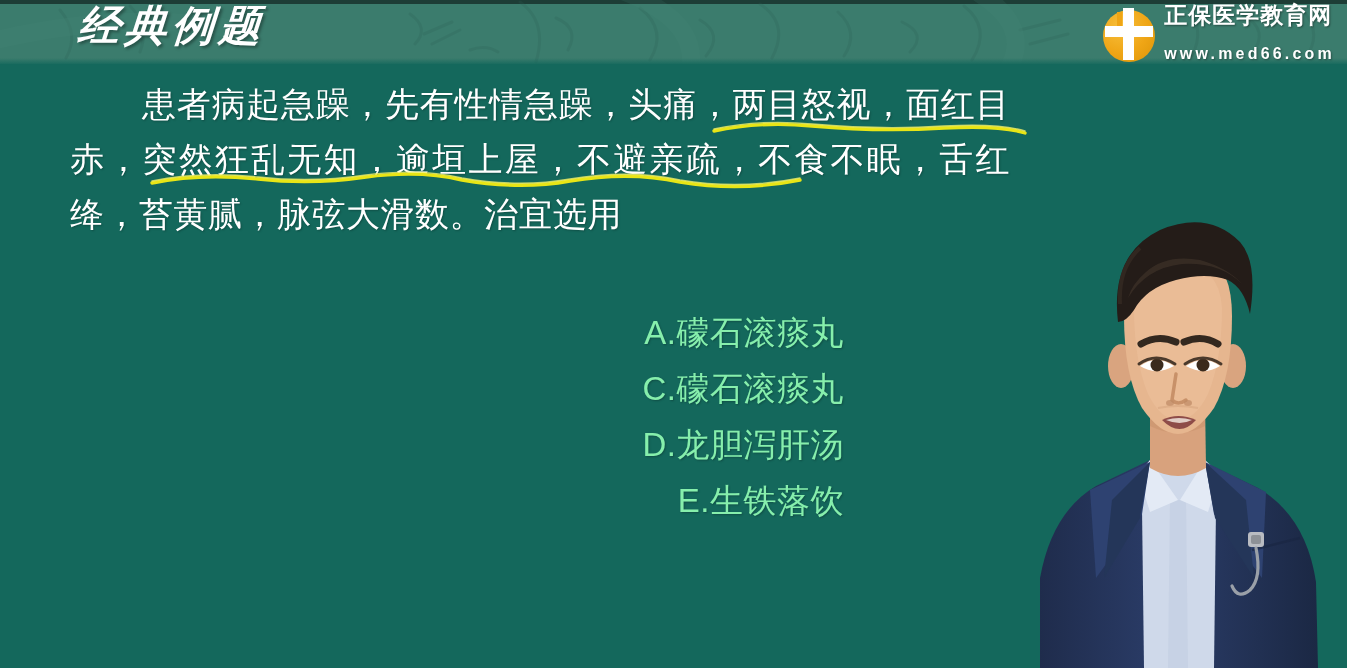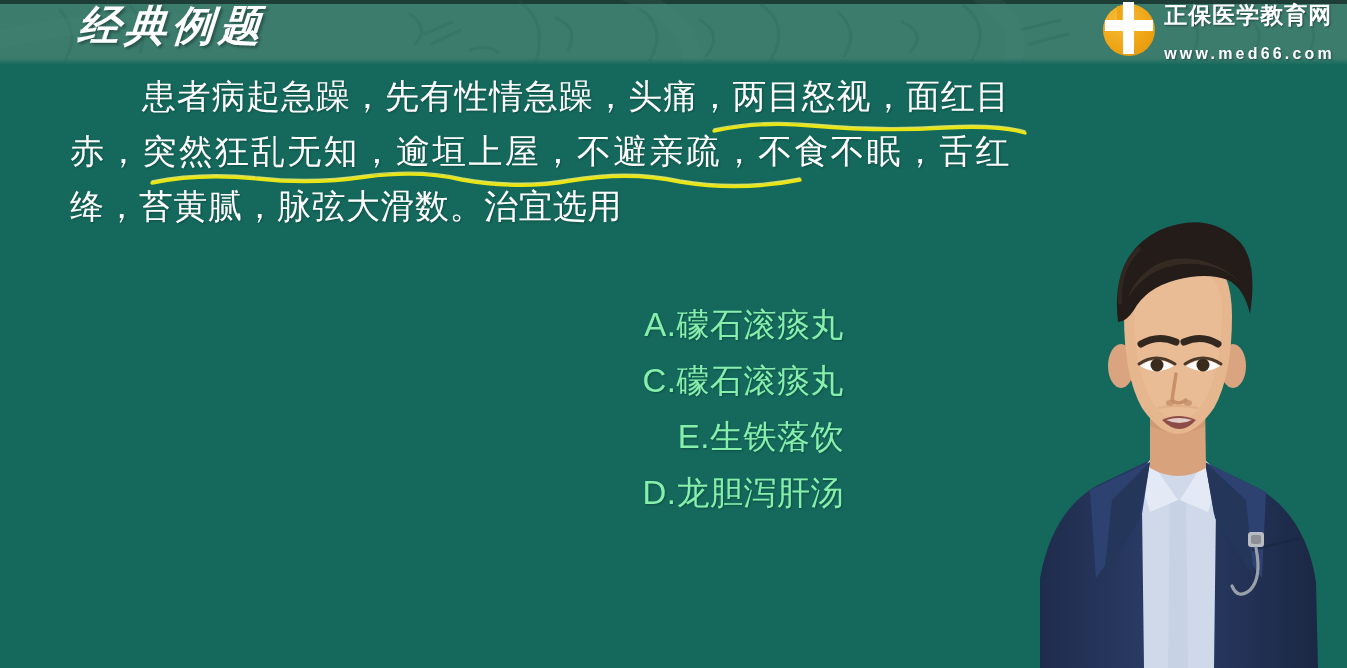--- a/index.html
+++ b/index.html
@@ -65,21 +65,21 @@
     line-height: 48px;
     transform: skewX(-4deg);
   }
 
   
   #brand {
     position: absolute;
     right: 12px;
     top: 4px;
     display: flex;
-    align-items: flex-start;
+    align-items: flex-end;
     gap: 9px;
   }
   #brand-mark {
     width: 52px; height: 52px;
     position: relative;
     flex: 0 0 auto;
   }
   #brand-mark .disc {
     position: absolute; inset: 0;
     border-radius: 50%;
@@ -115,21 +115,21 @@
     font-weight: 700;
     color: #ffffff;
     letter-spacing: 3.2px;
     white-space: nowrap;
     text-shadow: 1px 1px 2px rgba(0,0,0,.35);
   }
 
   
   #slide-body {
     position: absolute;
-    left: 0; top: 52px;
+    left: 0; top: 60px;
     width: 1347px;
     height: 604px;
   }
   #question-block {
     position: absolute;
     left: 70px;
     top: 17px;
     width: 940px;
   }
   #question-text {
@@ -244,24 +244,24 @@
     </div>
 
     <div id="options-list">
       <div class="option-row">
         <span class="option-key">A.</span><span class="option-label">礞石滚痰丸</span>
       </div>
       <div class="option-row">
         <span class="option-key">C.</span><span class="option-label">礞石滚痰丸</span>
       </div>
       <div class="option-row">
+        <span class="option-key">D.</span><span class="option-label">龙胆泻肝汤</span>
+      </div>
+      <div class="option-row">
         <span class="option-key">E.</span><span class="option-label">生铁落饮</span>
-      </div>
-      <div class="option-row">
-        <span class="option-key">D.</span><span class="option-label">龙胆泻肝汤</span>
       </div>
     </div>
   </div>
 
   <svg id="annotations" viewBox="0 0 1347 668">
 
     <path class="squiggle" stroke="#e8e516" stroke-width="3.4" d="M714 131 Q 760 121 812 126 Q 880 132 944 128 Q 1000 125 1025 133"></path>
     <path class="squiggle" stroke="#f3f06a" stroke-width="1.4" opacity="0.8" d="M714 129 Q 760 119 812 124 Q 880 130 944 126 Q 1000 123 1025 131"></path>
 
     <path class="squiggle" stroke="#e8e516" stroke-width="3.4" d="M152 183 Q 200 173 258 179 Q 312 185 366 177 Q 420 170 462 180 Q 520 190 570 181 Q 630 171 680 182 Q 740 192 800 180"></path>

